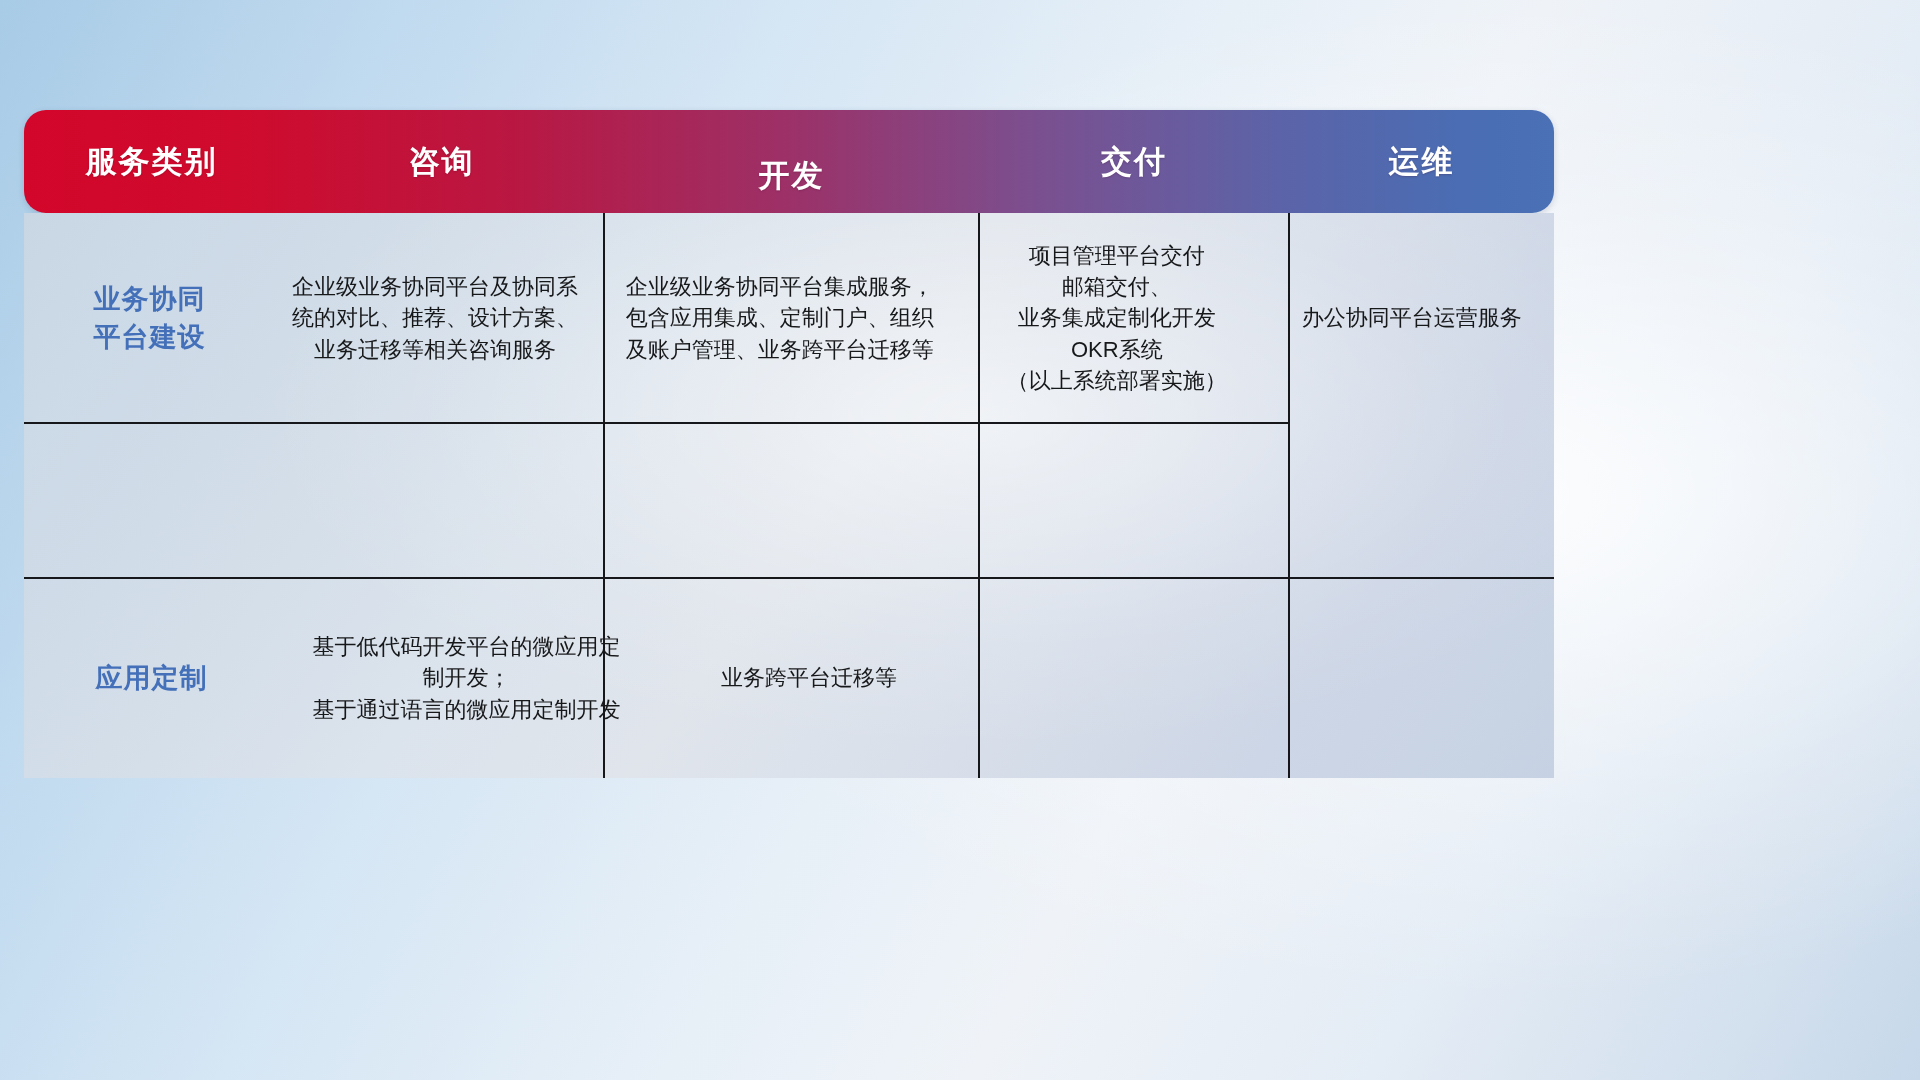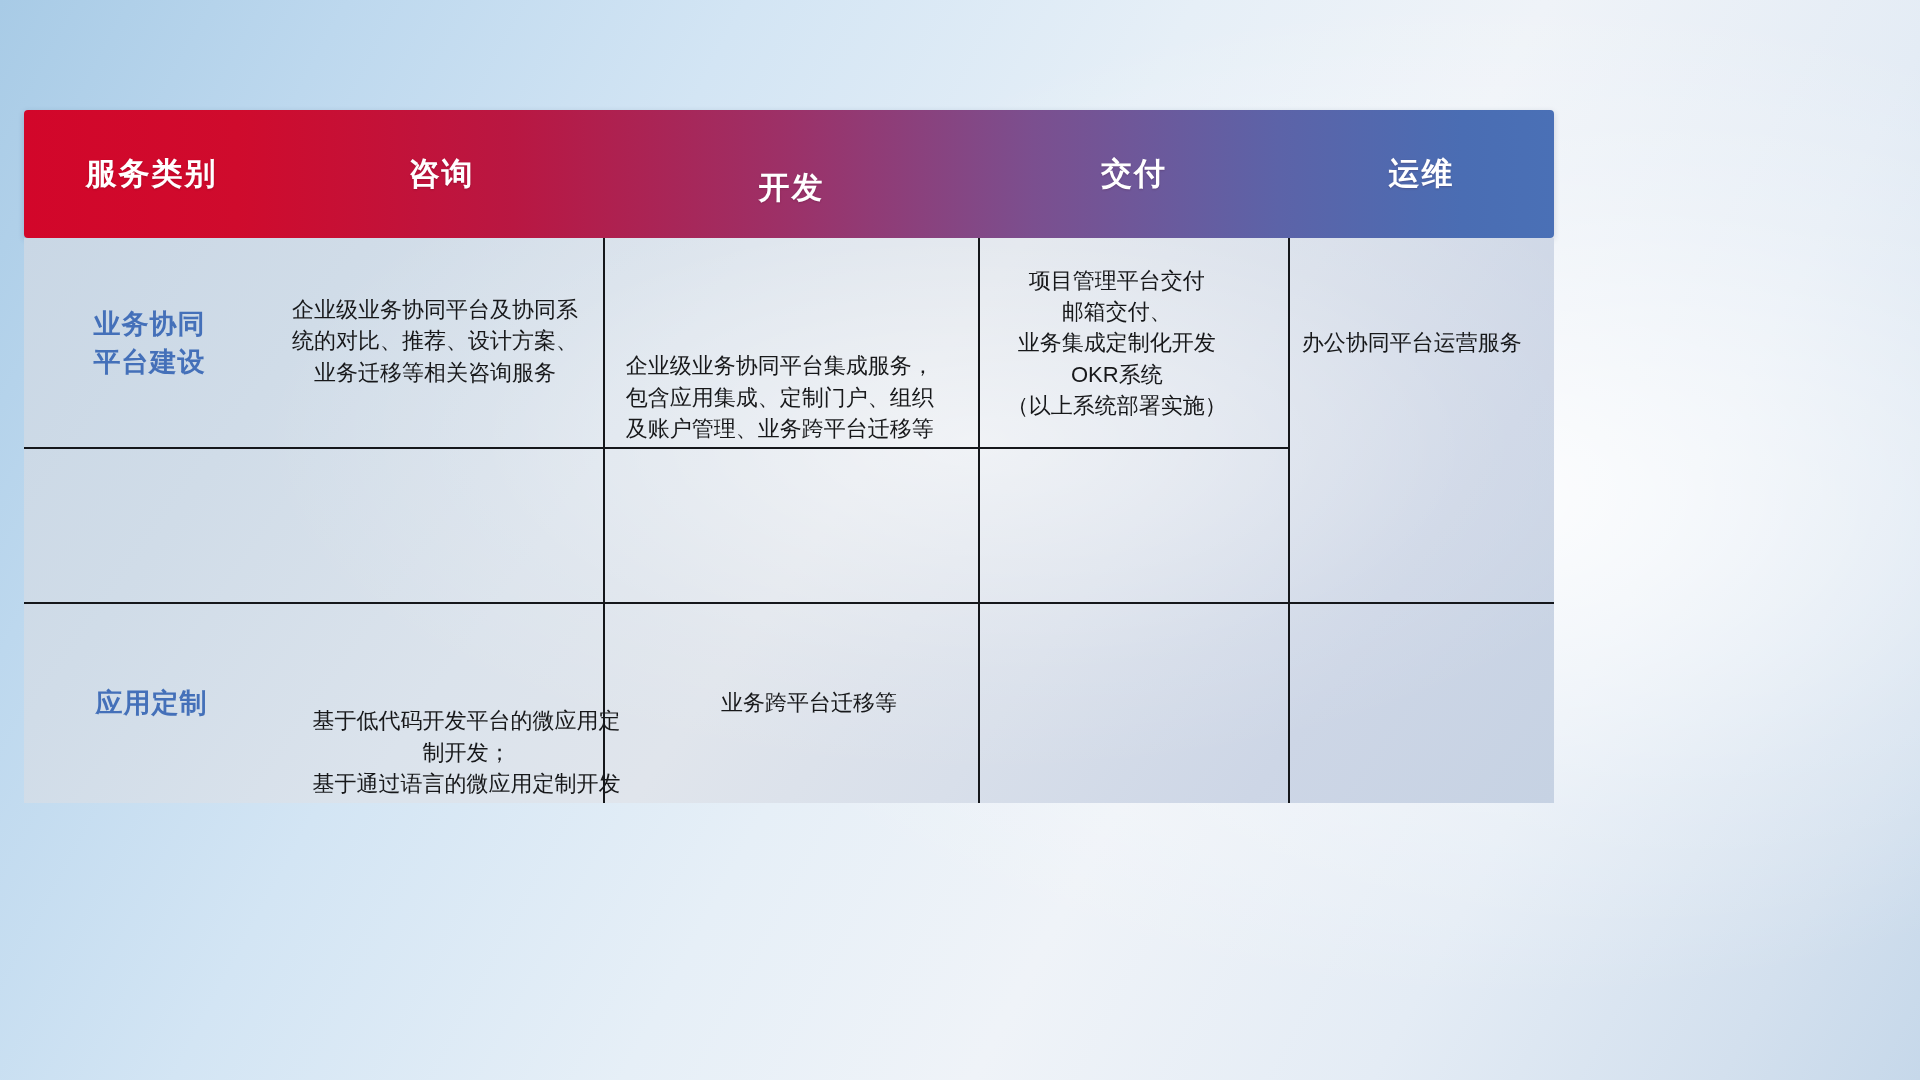--- a/index.html
+++ b/index.html
@@ -36,22 +36,22 @@
     position: absolute;
     left: 24px;
     top: 110px;
     width: 1530px;
     height: 668px;
   }
 
   
   .thead {
     position: relative;
-    height: 128px;
-    border-radius: 4px;
+    height: 103px;
+    border-radius: 22px;
     background: linear-gradient(90deg,
        #d2062a 0%,
        #cf0b2d 14%,
        #b91742 32%,
        #9c3168 50%,
        #7b4f8f 66%,
        #5c63a8 82%,
        #4a6db3 94%,
        #4a70b6 100%);
     box-shadow: 0 2px 6px rgba(40,50,90,0.18);
@@ -102,22 +102,22 @@
 
   .cell {
     display: flex;
     align-items: center;
     justify-content: center;
     box-sizing: border-box;
     padding: 4px 14px;
     text-align: center;
   }
   .cell.c0 { width: 255px; }
-  .cell.c1 { width: 325px; font-family: Liberation Mono, monospace; }
-  .cell.c2 { width: 375px; align-items: flex-end; }
+  .cell.c1 { width: 325px; }
+  .cell.c2 { width: 375px; }
   .cell.c3 { width: 310px; }
   .cell.c4 { width: 289px; }
 
   .cat {
     color: #4470b9;
     font-size: 27px;
     font-weight: bold;
     line-height: 1.42;
     letter-spacing: 1px;
     white-space: pre-line;

